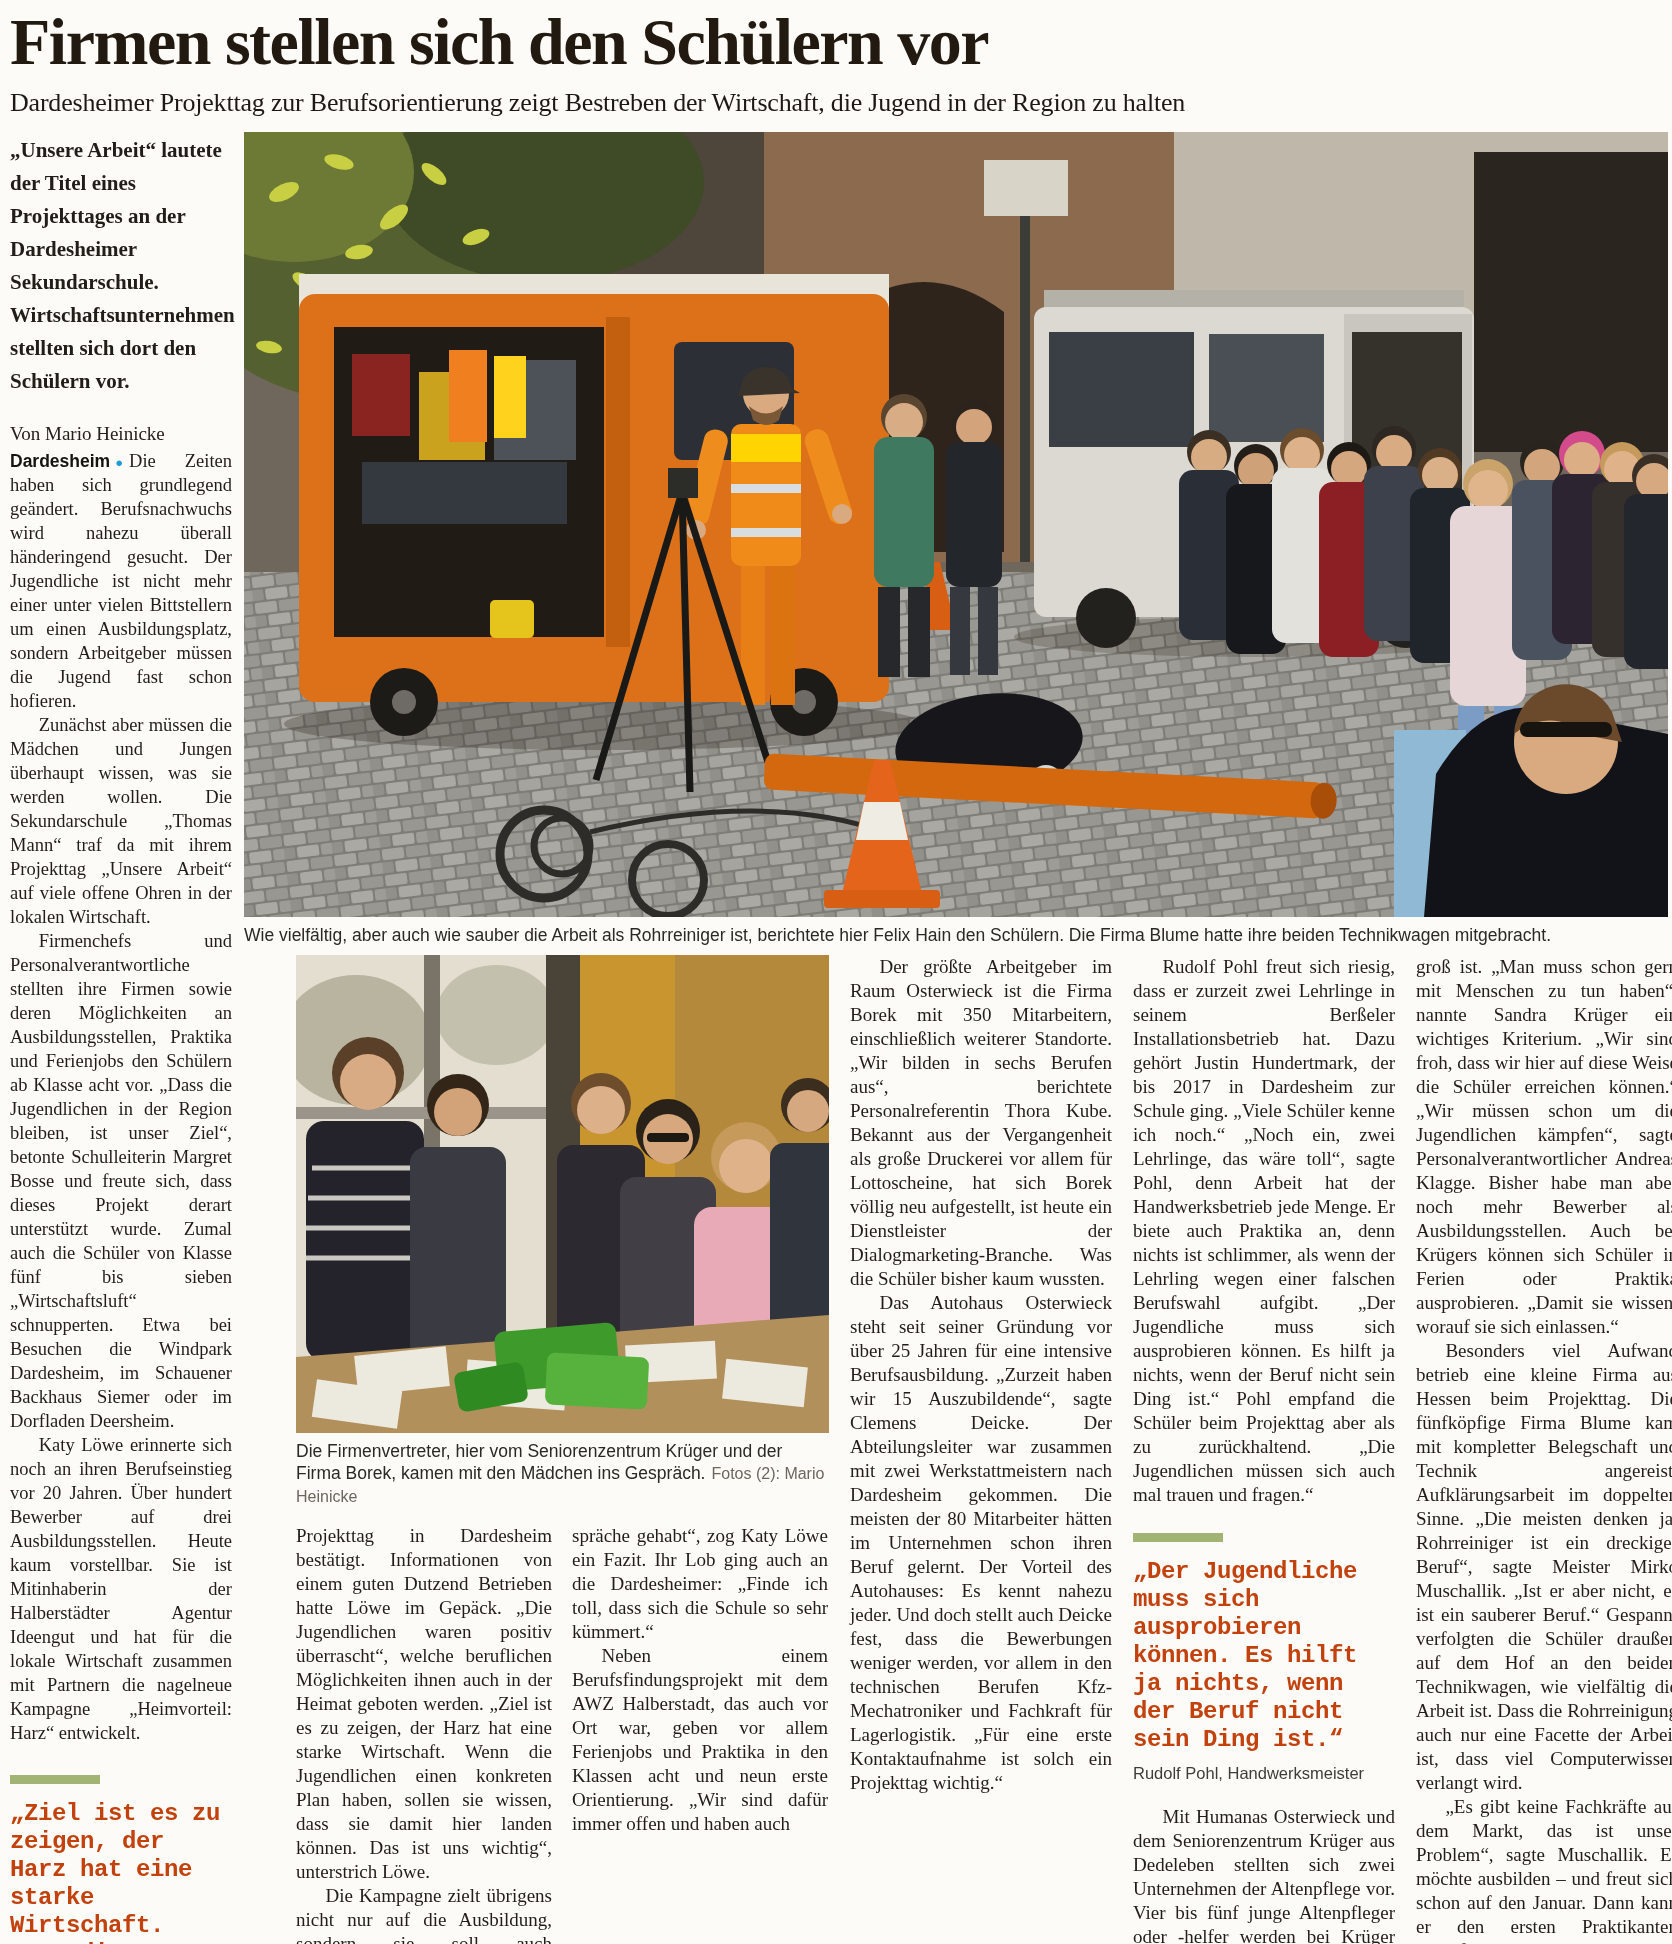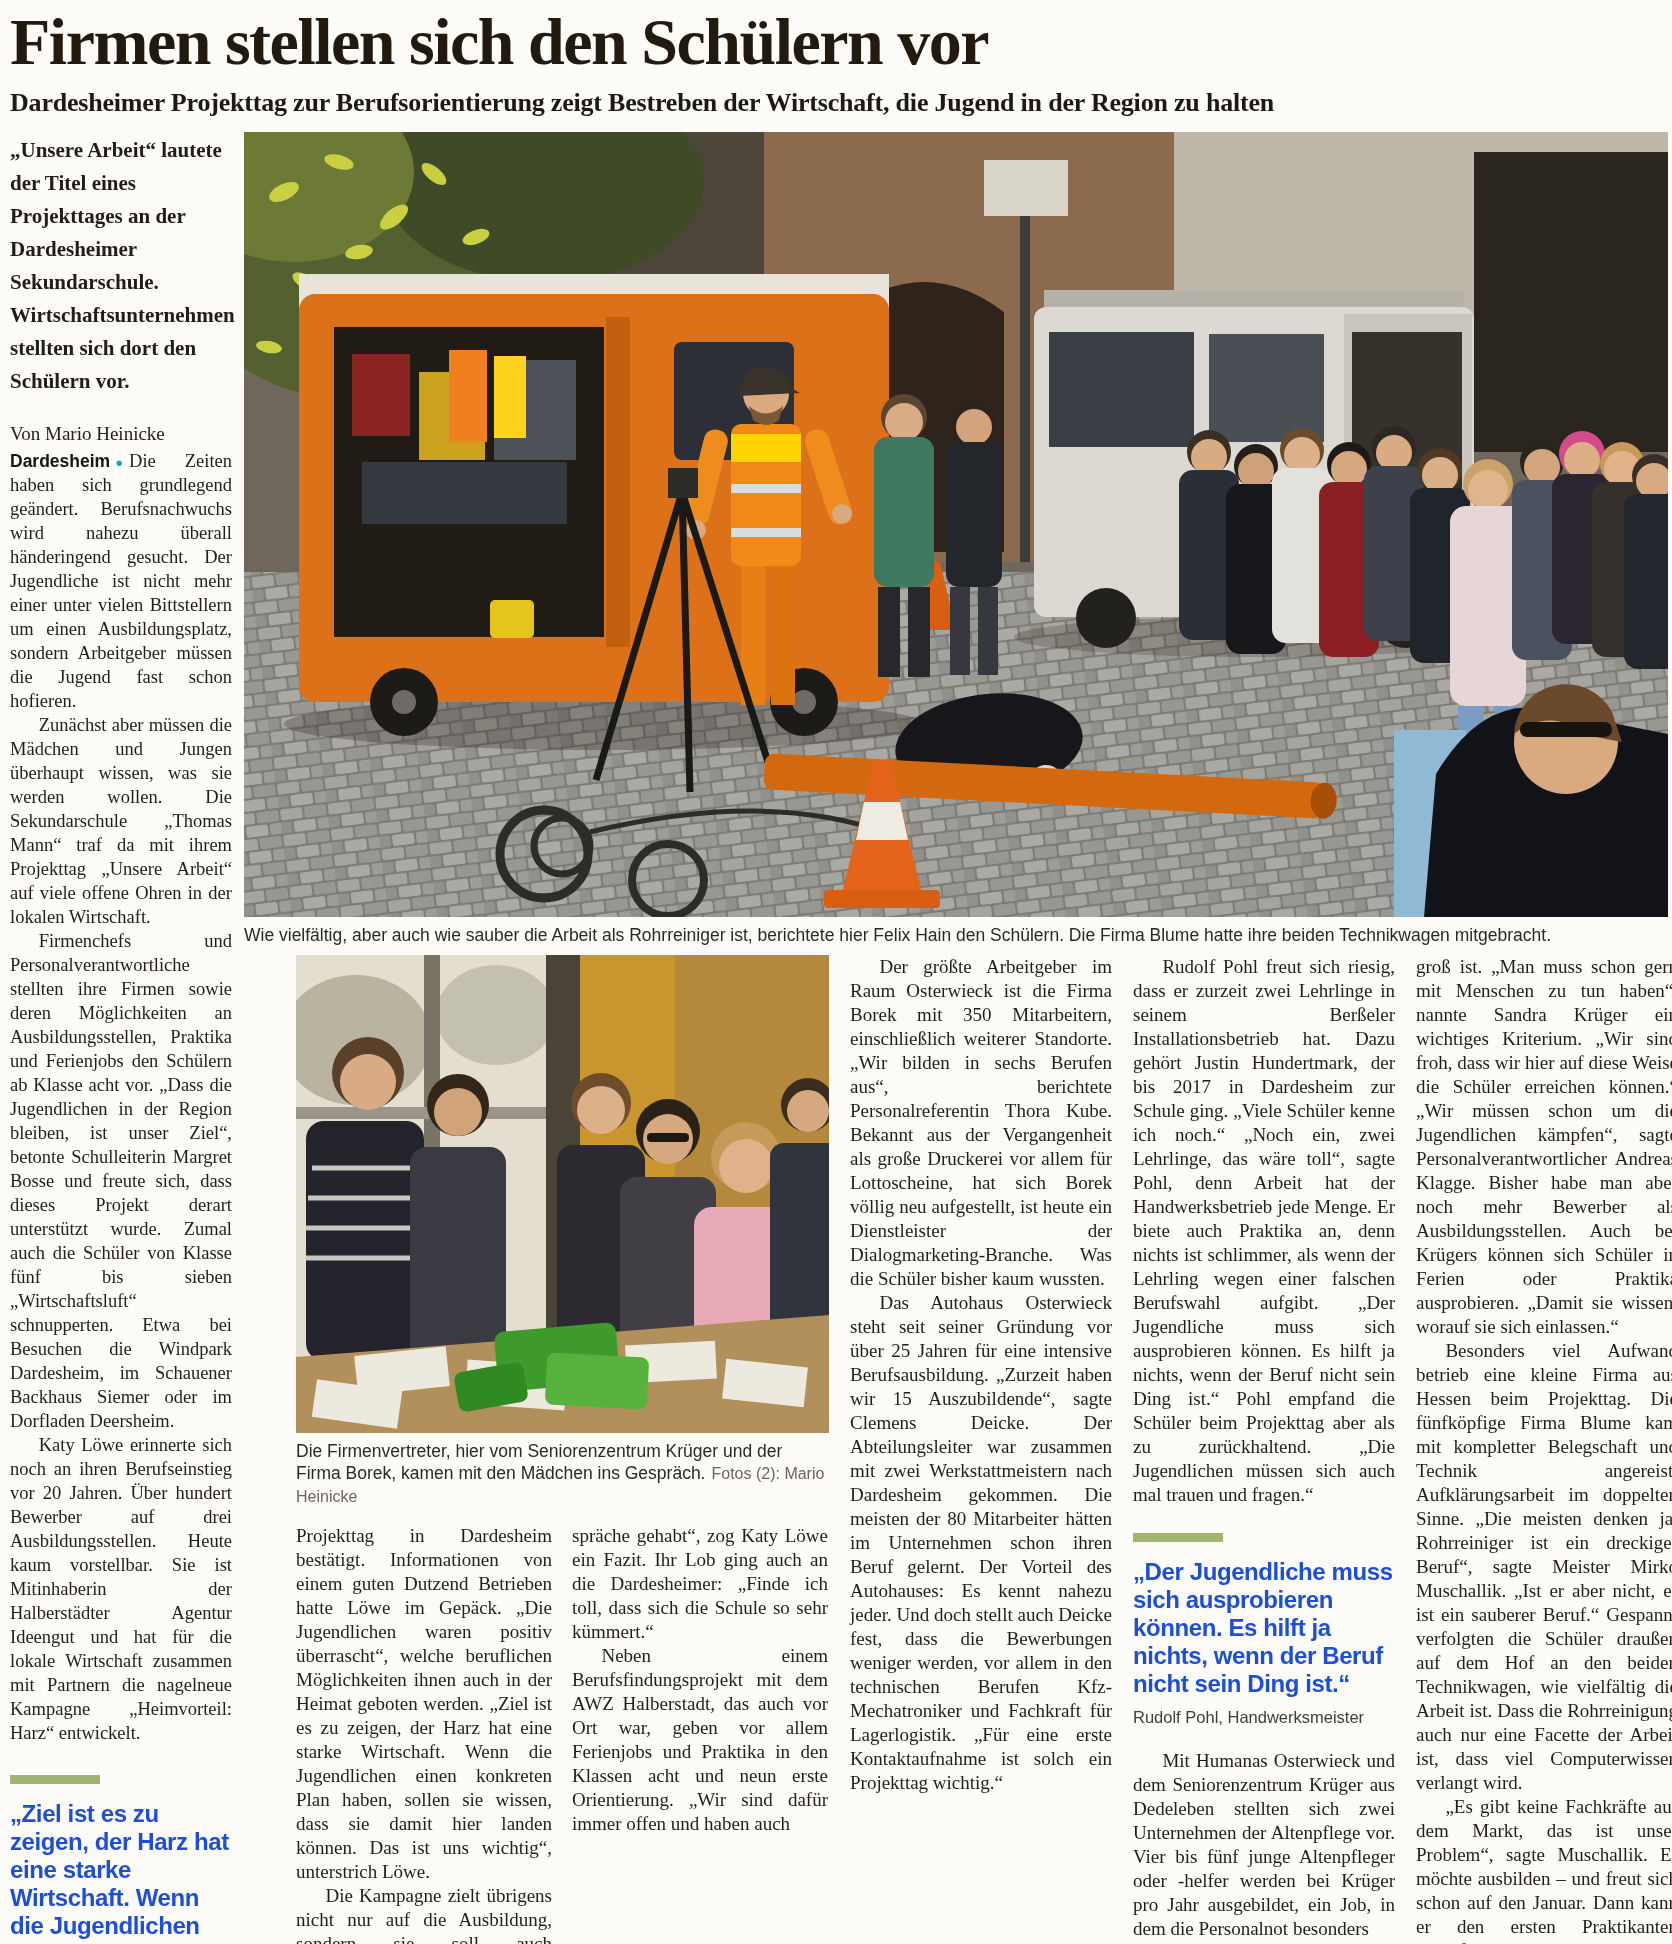--- a/index.html
+++ b/index.html
@@ -8,21 +8,21 @@
     background:#fcfbf7; color:#1f1c18; box-sizing:border-box;
     padding:6px 4px 0 10px;
     font-family:"Liberation Serif", serif;
   }
   
   h1.headline{
     margin:0; font-family:"Liberation Serif", serif; font-weight:700;
     font-size:66px; line-height:72px; letter-spacing:-1.5px; color:#221a10;
   }
   h2.subheadline{
-    margin:10px 0 0 0; font-weight:700; font-size:26px; line-height:30px;
+    margin:10px 0 0 0; font-weight:400; font-size:26px; line-height:30px;
     letter-spacing:-0.2px; color:#1d1a16;
   }
   
   .content{display:flex; gap:12px; margin-top:14px; align-items:flex-start;}
   .intro{width:222px; flex:none;}
   .main{width:1424px; flex:none;}
   
   .lead{
     margin:2px 0 24px 0; font-weight:700; font-size:21px; line-height:33px;
     color:#211d18;
@@ -37,22 +37,22 @@
   .dateline{
     font-family:"Liberation Sans", sans-serif; font-weight:700; font-size:17.5px;
     color:#161411;
   }
   .dot{display:inline-block; margin:0 6px 0 5px; color:#1e9cd7; font-size:13px; line-height:1;}
   .dot::before{content:"\25CF";}
   
   .pullquote{margin:30px 0 26px 0;}
   .pq-bar{width:90px; height:9px; background:#a2b474; margin-bottom:16px;}
   .pq-text{
-    margin:0; font-family:Liberation Sans, sans-serif; font-weight:700;
-    font-size:24px; line-height:28px; letter-spacing:-0.4px; color:#1d4ed8;
+    margin:0; font-family:Liberation Mono, monospace; font-weight:700;
+    font-size:24px; line-height:28px; letter-spacing:-0.4px; color:#c2410c;
     text-align:left;
   }
   .pq-attr{
     margin:9px 0 0 0; font-family:"Liberation Sans", sans-serif; font-weight:400;
     font-size:16.5px; line-height:20px; color:#3f3d3a;
   }
   
   figure{margin:0; padding:0;}
   figure svg{display:block;}
   .cap{

